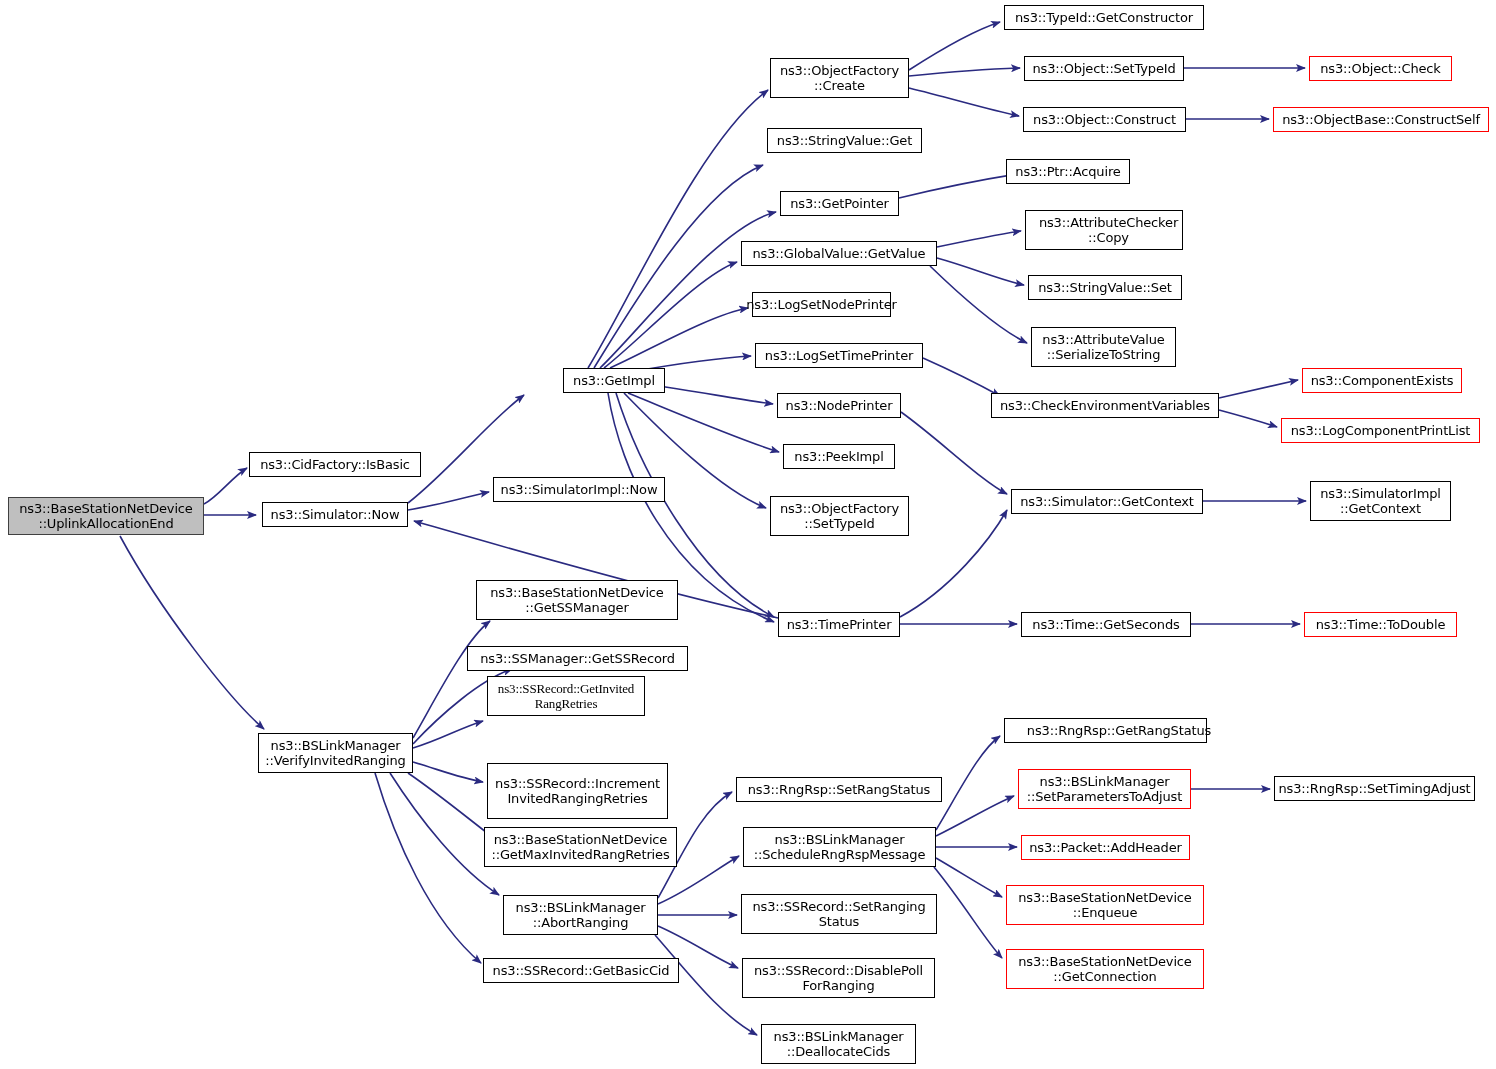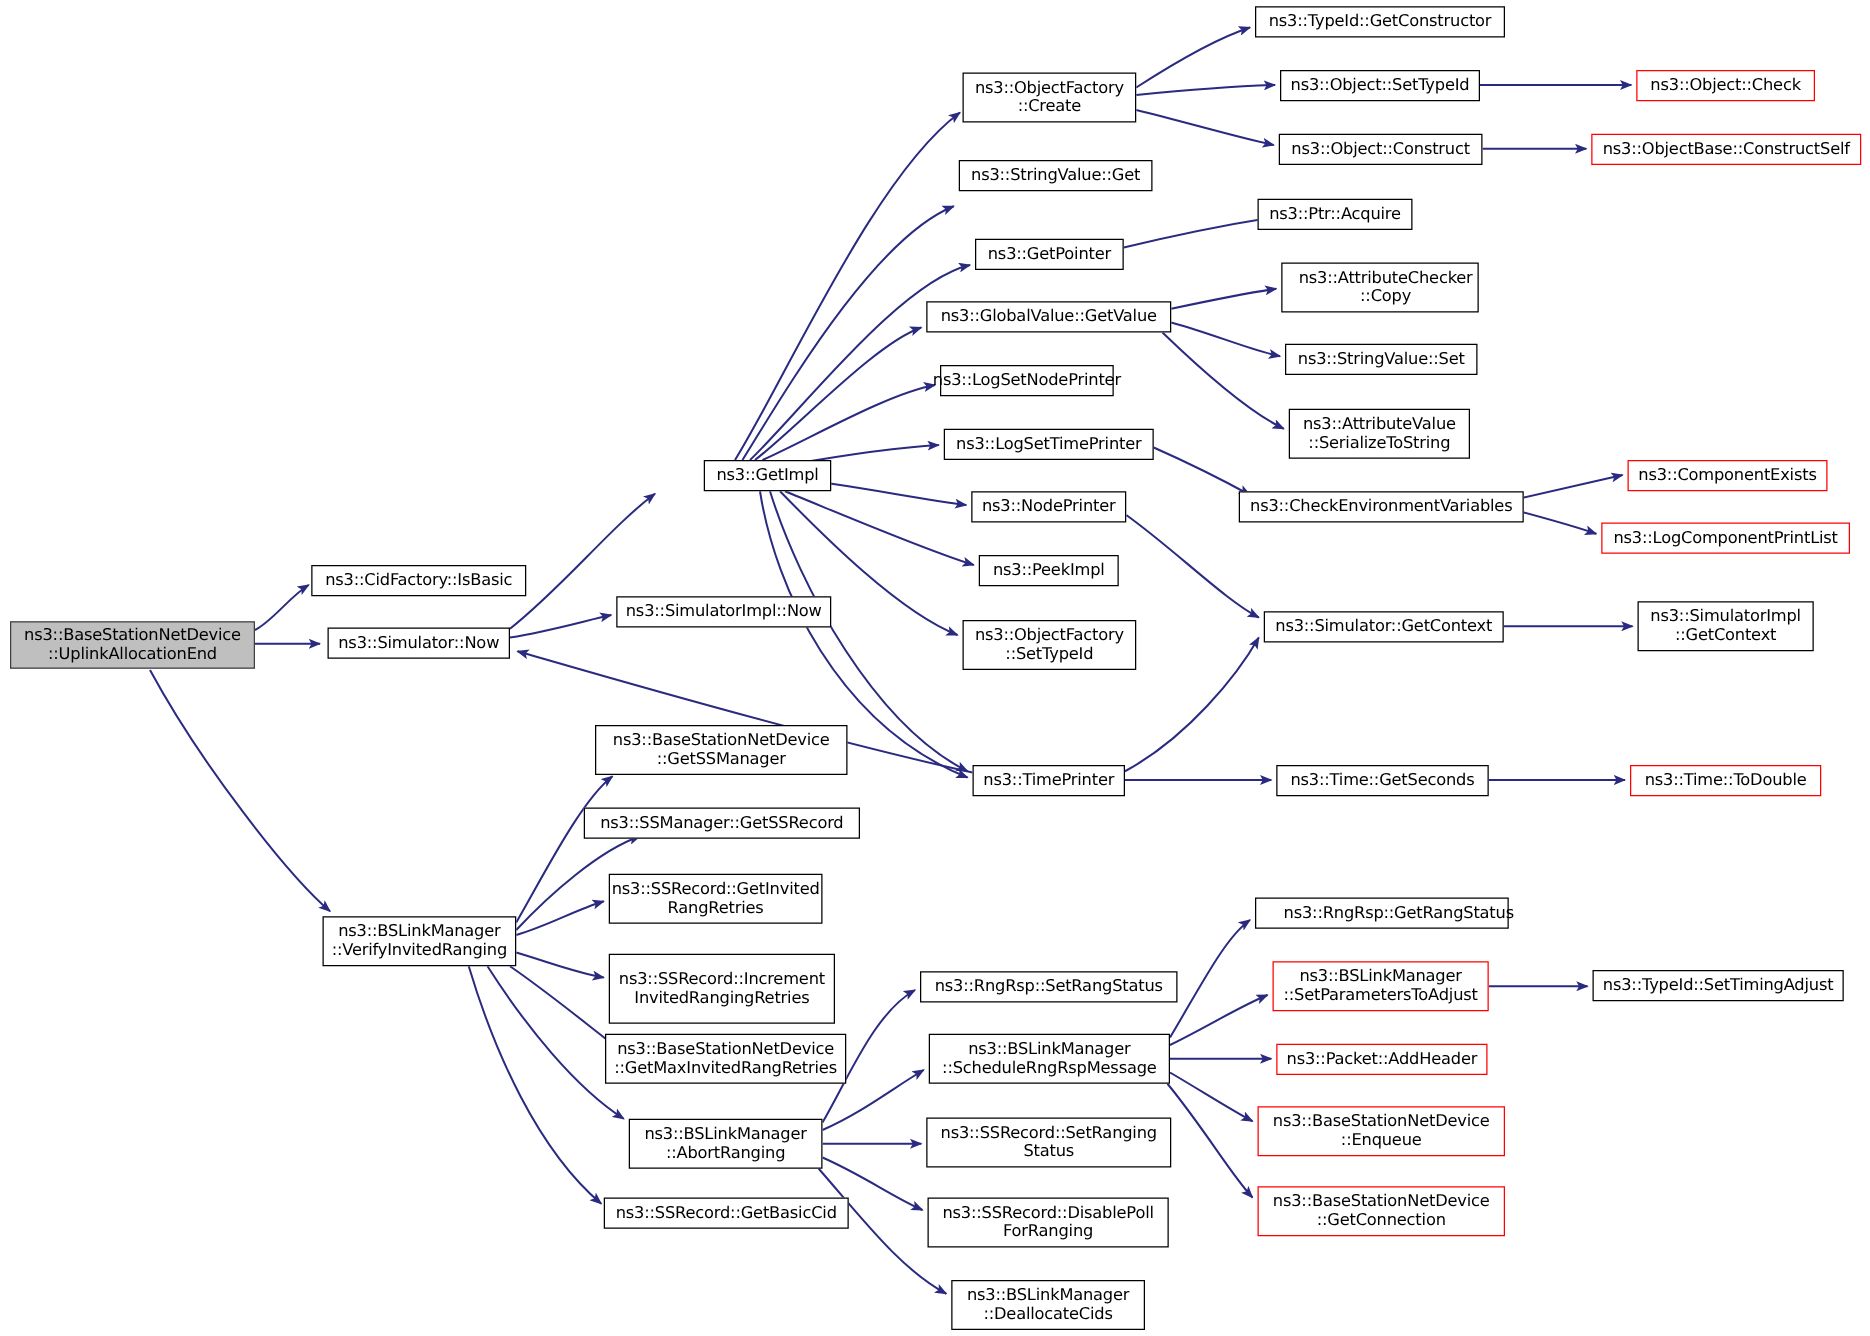--- a/index.html
+++ b/index.html
@@ -150,21 +150,21 @@
       <div class="node" style="left: 1011px; top: 489px; width: 192px; height: 25px;">ns3::Simulator::GetContext</div>
       <div class="node" style="left: 1310px; top: 481px; width: 141px; height: 40px;">ns3::SimulatorImpl
 ::GetContext</div>
       <div class="node" style="left: 1021px; top: 612px; width: 170px; height: 25px;">ns3::Time::GetSeconds</div>
       <div class="node red" style="left: 1304px; top: 612px; width: 153px; height: 25px;">ns3::Time::ToDouble</div>
       <div class="node" style="left: 258px; top: 733px; width: 155px; height: 40px;">ns3::BSLinkManager
 ::VerifyInvitedRanging</div>
       <div class="node" style="left: 476px; top: 580px; width: 202px; height: 40px;">ns3::BaseStationNetDevice
 ::GetSSManager</div>
       <div class="node" style="left: 467px; top: 646px; width: 221px; height: 25px;">ns3::SSManager::GetSSRecord</div>
-      <div class="node" style="left: 487px; top: 699px; width: 171px; height: 40px;">ns3::SSRecord::GetInvited
+      <div class="node" style="left: 487px; top: 676px; width: 158px; height: 40px; font-family: Liberation Serif, serif;">ns3::SSRecord::GetInvited
 RangRetries</div>
       <div class="node" style="left: 487px; top: 763px; width: 181px; height: 56px; text-align: center;">ns3::SSRecord::Increment
 InvitedRangingRetries</div>
       <div class="node" style="left: 484px; top: 827px; width: 193px; height: 40px;">ns3::BaseStationNetDevice
 ::GetMaxInvitedRangRetries</div>
       <div class="node" style="left: 503px; top: 895px; width: 155px; height: 40px;">ns3::BSLinkManager
 ::AbortRanging</div>
       <div class="node" style="left: 483px; top: 958px; width: 196px; height: 25px;">ns3::SSRecord::GetBasicCid</div>
       <div class="node" style="left: 736px; top: 777px; width: 206px; height: 25px;">ns3::RngRsp::SetRangStatus</div>
       <div class="node" style="left: 743px; top: 827px; width: 193px; height: 40px;">ns3::BSLinkManager
@@ -176,15 +176,15 @@
       <div class="node" style="left: 761px; top: 1024px; width: 155px; height: 40px;">ns3::BSLinkManager
 ::DeallocateCids</div>
       <div class="node" style="left: 1004px; top: 718px; width: 203px; height: 25px; padding-left: 30px;">ns3::RngRsp::GetRangStatus</div>
       <div class="node red" style="left: 1018px; top: 769px; width: 173px; height: 40px;">ns3::BSLinkManager
 ::SetParametersToAdjust</div>
       <div class="node red" style="left: 1021px; top: 835px; width: 169px; height: 25px;">ns3::Packet::AddHeader</div>
       <div class="node red" style="left: 1006px; top: 885px; width: 198px; height: 40px;">ns3::BaseStationNetDevice
 ::Enqueue</div>
       <div class="node red" style="left: 1006px; top: 949px; width: 198px; height: 40px;">ns3::BaseStationNetDevice
 ::GetConnection</div>
-      <div class="node" style="left: 1274px; top: 776px; width: 201px; height: 25px;">ns3::TypeId::SetTimingAdjust</div>
+      <div class="node" style="left: 1274px; top: 776px; width: 201px; height: 25px;">ns3::RngRsp::SetTimingAdjust</div>
     </div>
 </div>
 
 </body></html>

